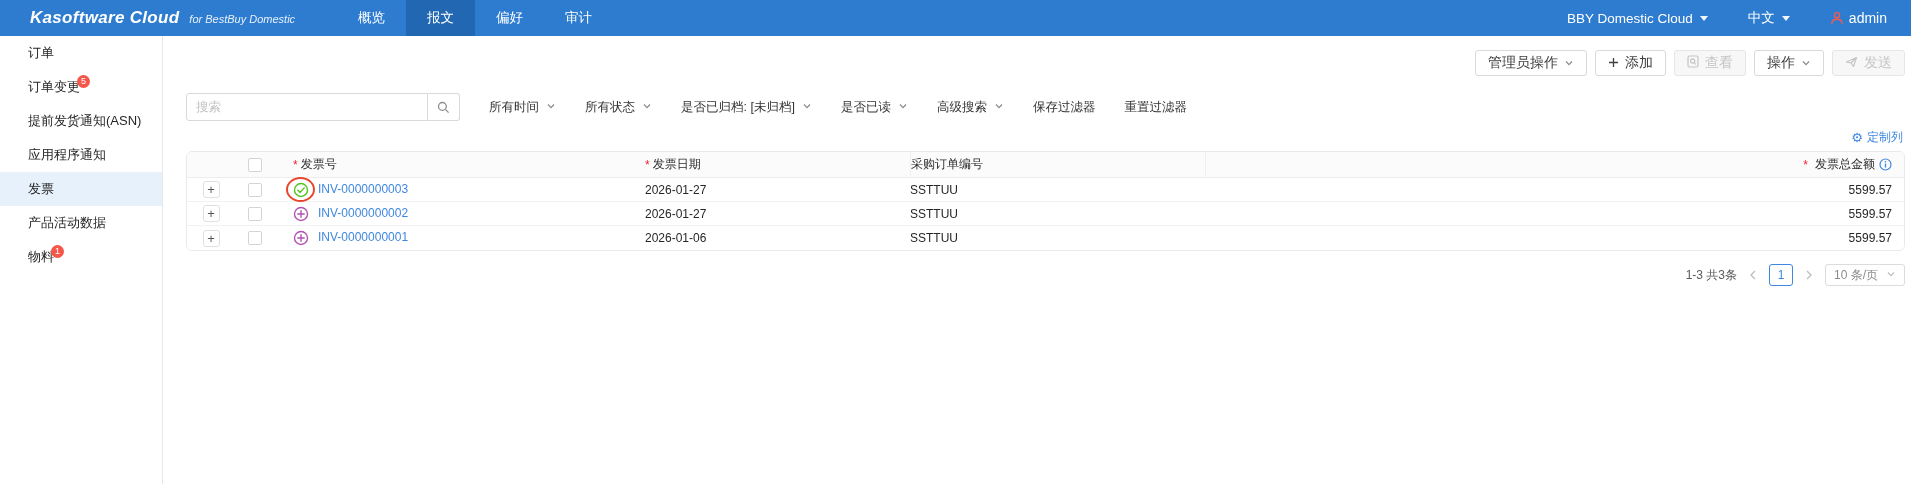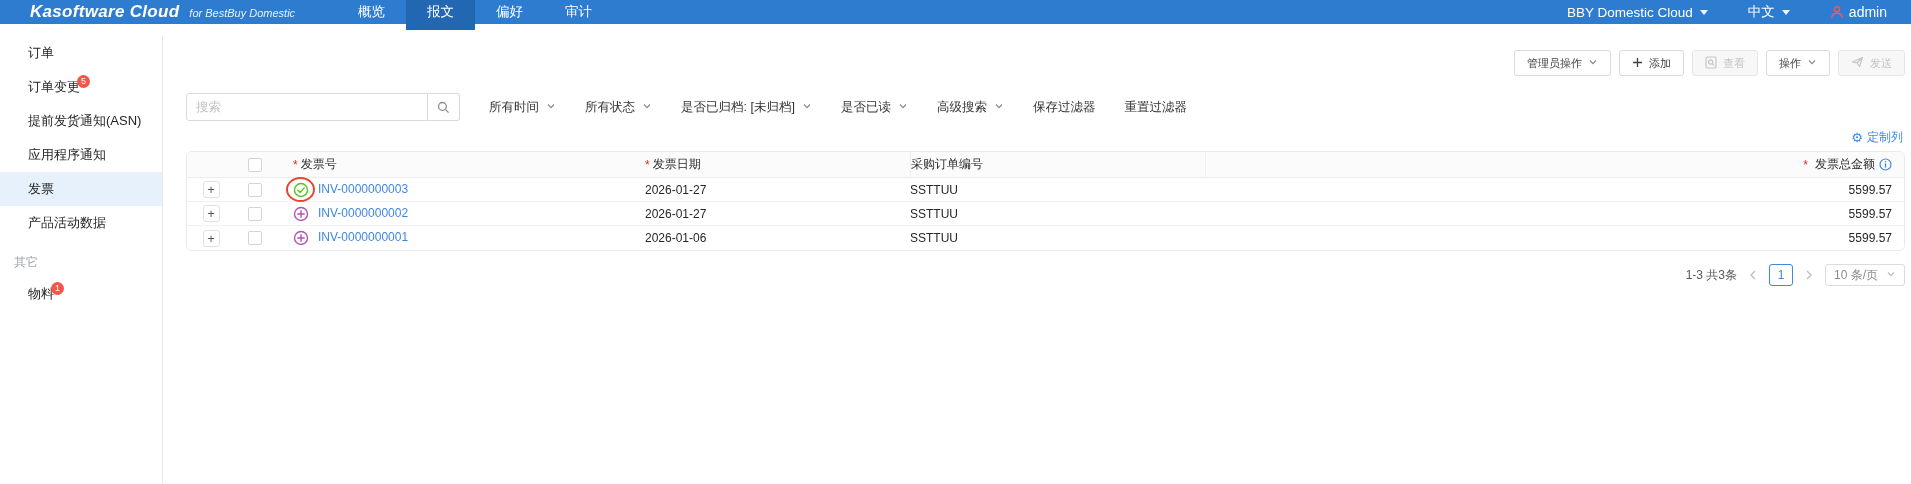--- a/index.html
+++ b/index.html
@@ -1,20 +1,20 @@
 <!DOCTYPE html>
 <html><head>
 <meta charset="utf-8">
 <style>
   * { margin:0; padding:0; box-sizing:border-box; }
   html,body { width:1911px; height:484px; background:#fff; overflow:hidden;
     font-family:"Liberation Sans","DejaVu Sans",sans-serif; }
 
   
-  .topbar { position:absolute; left:0; top:0; width:1911px; height:24px;
+  .topbar { position:absolute; left:0; top:0; width:1911px; height:36px;
     background:#2e7cd0; display:flex; align-items:center; color:#fff; }
   .brand { display:flex; align-items:baseline; padding-left:30px; white-space:nowrap; }
   .brand-main { font-size:17px; font-weight:bold; font-style:italic; letter-spacing:.3px; }
   .brand-sub { font-size:11px; font-style:italic; color:#e8f1fb; margin-left:10px; }
   .topnav { display:flex; height:36px; margin-left:42px; }
   .topnav-item { padding:0 21px; line-height:36px; font-size:13.5px; cursor:pointer; }
   .topnav-item.active { background:#2267b2; }
   .topbar-right { margin-left:auto; display:flex; align-items:center; gap:40px; padding-right:24px; }
   .tb-dd { display:flex; align-items:center; font-size:13.5px; cursor:pointer; }
   .tb-caret { width:0; height:0; border-left:4px solid transparent; border-right:4px solid transparent;
@@ -30,21 +30,21 @@
   .side-item.active { background:#e7f1fb; }
   .badge { display:inline-block; background:#f5564a; color:#fff; font-size:9px;
     min-width:13px; height:13px; line-height:13px; border-radius:7px; text-align:center;
     padding:0 3px; position:relative; top:-7px; left:-3px; }
 
   
   .main { position:absolute; left:164px; top:36px; right:0; bottom:0; background:#fff; }
 
   .toolbar-row { display:flex; justify-content:flex-end; gap:8px; padding:14px 6px 0 0; }
   .btn { display:inline-flex; align-items:center; gap:6px; height:26px; padding:0 12px;
-    background:#fff; border:1px solid #d9d9d9; border-radius:3px; font-size:11px;
+    background:#fff; border:1px solid #d9d9d9; border-radius:3px; font-size:14px;
     color:#404040; cursor:pointer; font-family:inherit; }
   .btn.disabled { background:#f7f7f7; color:#c5c5c5; border-color:#e6e6e6; cursor:not-allowed; }
   .btn svg { flex:none; }
   .chev { color:#8c8c8c; }
 
   .filter-row { display:flex; align-items:center; gap:29px; margin:17px 0 0 22px;
     font-size:12.5px; color:#333; white-space:nowrap; }
   .search-group { display:flex; }
   .search-input { width:242px; height:28px; border:1px solid #d9d9d9; border-radius:3px 0 0 3px;
     padding:0 9px; font-size:12.5px; color:#a21caf; outline:none; font-family:inherit; }
@@ -147,21 +147,20 @@
   </div>
   <div class="side-item">
     <span>应用程序通知</span>
   </div>
   <div class="side-item active">
     <span>发票</span>
   </div>
   <div class="side-item">
     <span>产品活动数据</span>
   </div>
-  <div class="side-title">其它</div>
   <div class="side-item">
     <span>物料</span><span class="badge">1</span>
   </div>
 </aside>
 
 <main class="main">
 
   <div class="toolbar-row">
     <button class="btn">
       <span>管理员操作</span>

